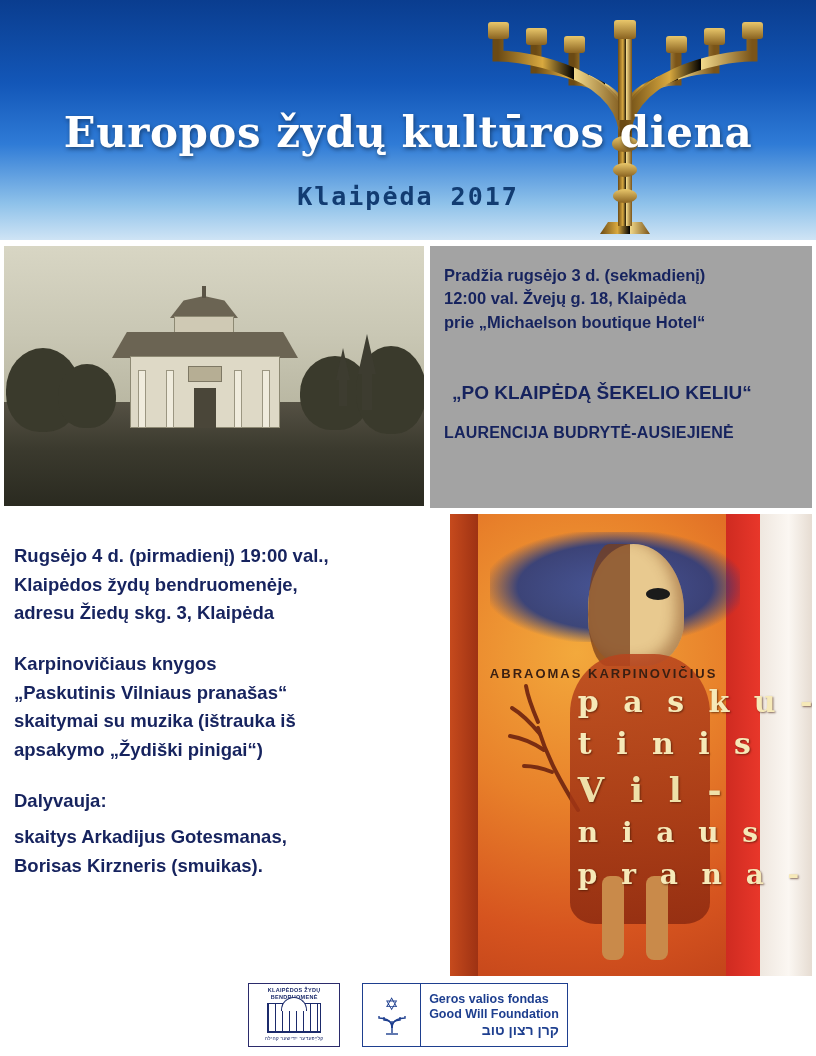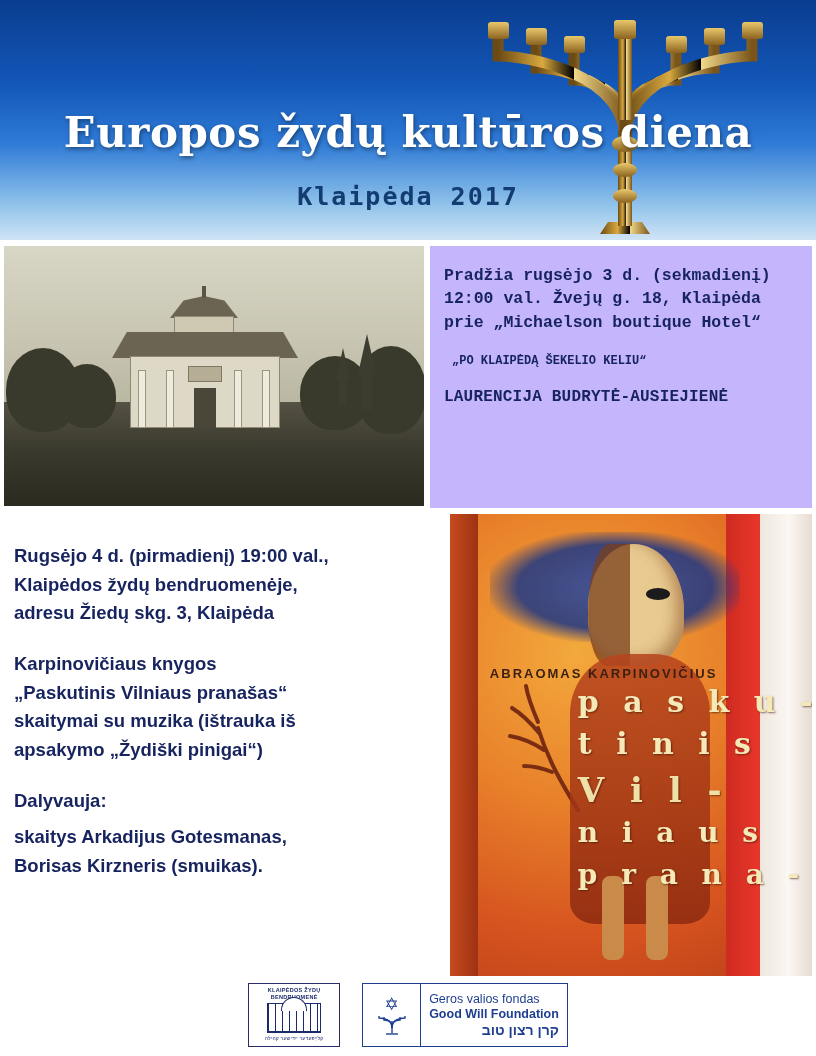--- a/index.html
+++ b/index.html
@@ -136,36 +136,36 @@
   .church-spire2 { position: absolute; right: 74px; bottom: 100px; width: 14px; height: 56px; }
   .spire2-a { position: absolute; left: 3px; bottom: 0; width: 8px; height: 30px; background: #3d3c30; }
   .spire2-b { position: absolute; left: 0; bottom: 26px; width: 14px; height: 32px; background: #3d3c30;
     clip-path: polygon(50% 0%, 100% 100%, 0% 100%); }
 
   .info-box {
     position: relative;
     flex: 1;
     margin: 6px 4px 0 6px;
     padding: 18px 10px 6px 14px;
-    background: #c4b5fd;
+    background: #a3a3a3;
     color: #0d1a4d;
-    font-family: Liberation Mono, monospace;
   }
   .info-line {
     font-size: 16.5px;
     font-weight: bold;
     line-height: 1.42;
     color: #16235e;
   }
   .info-gap { height: 20px; }
   .info-headline {
-    font-size: 12px;
+    font-size: 19px;
     font-weight: bold;
     color: #16235e;
     margin-left: 8px;
+    margin-top: 28px;
   }
   .info-small {
     font-size: 14.5px;
     font-weight: bold;
     color: #16235e;
     margin-left: 8px;
     line-height: 1.45;
   }
   .info-name {
     font-size: 16px;
@@ -322,21 +322,21 @@
     display: flex; flex-direction: column; align-items: center; justify-content: center;
     gap: 2px;
     border-right: 1px solid #1e3f8f;
   }
   .star { color: #1e3f8f; font-size: 17px; line-height: 1; }
   .mini-menorah { width: 34px; height: 20px; }
   .logo-gw-right {
     padding: 4px 8px 4px 8px;
     display: flex; flex-direction: column; justify-content: center;
   }
-  .gw-l1 { font-size: 12.5px; font-weight: normal; color: #1e3f8f; line-height: 1.2; }
+  .gw-l1 { font-size: 12.5px; font-weight: bold; color: #1e3f8f; line-height: 1.2; }
   .gw-l2 { font-size: 12.5px; font-weight: bold; color: #1e3f8f; line-height: 1.2; }
   .gw-l3 { font-size: 14px; font-weight: bold; color: #1e3f8f; line-height: 1.2; direction: rtl; }
 </style>
 </head>
 <body>
 
 <div class="poster">
 
   <div class="banner">
 

